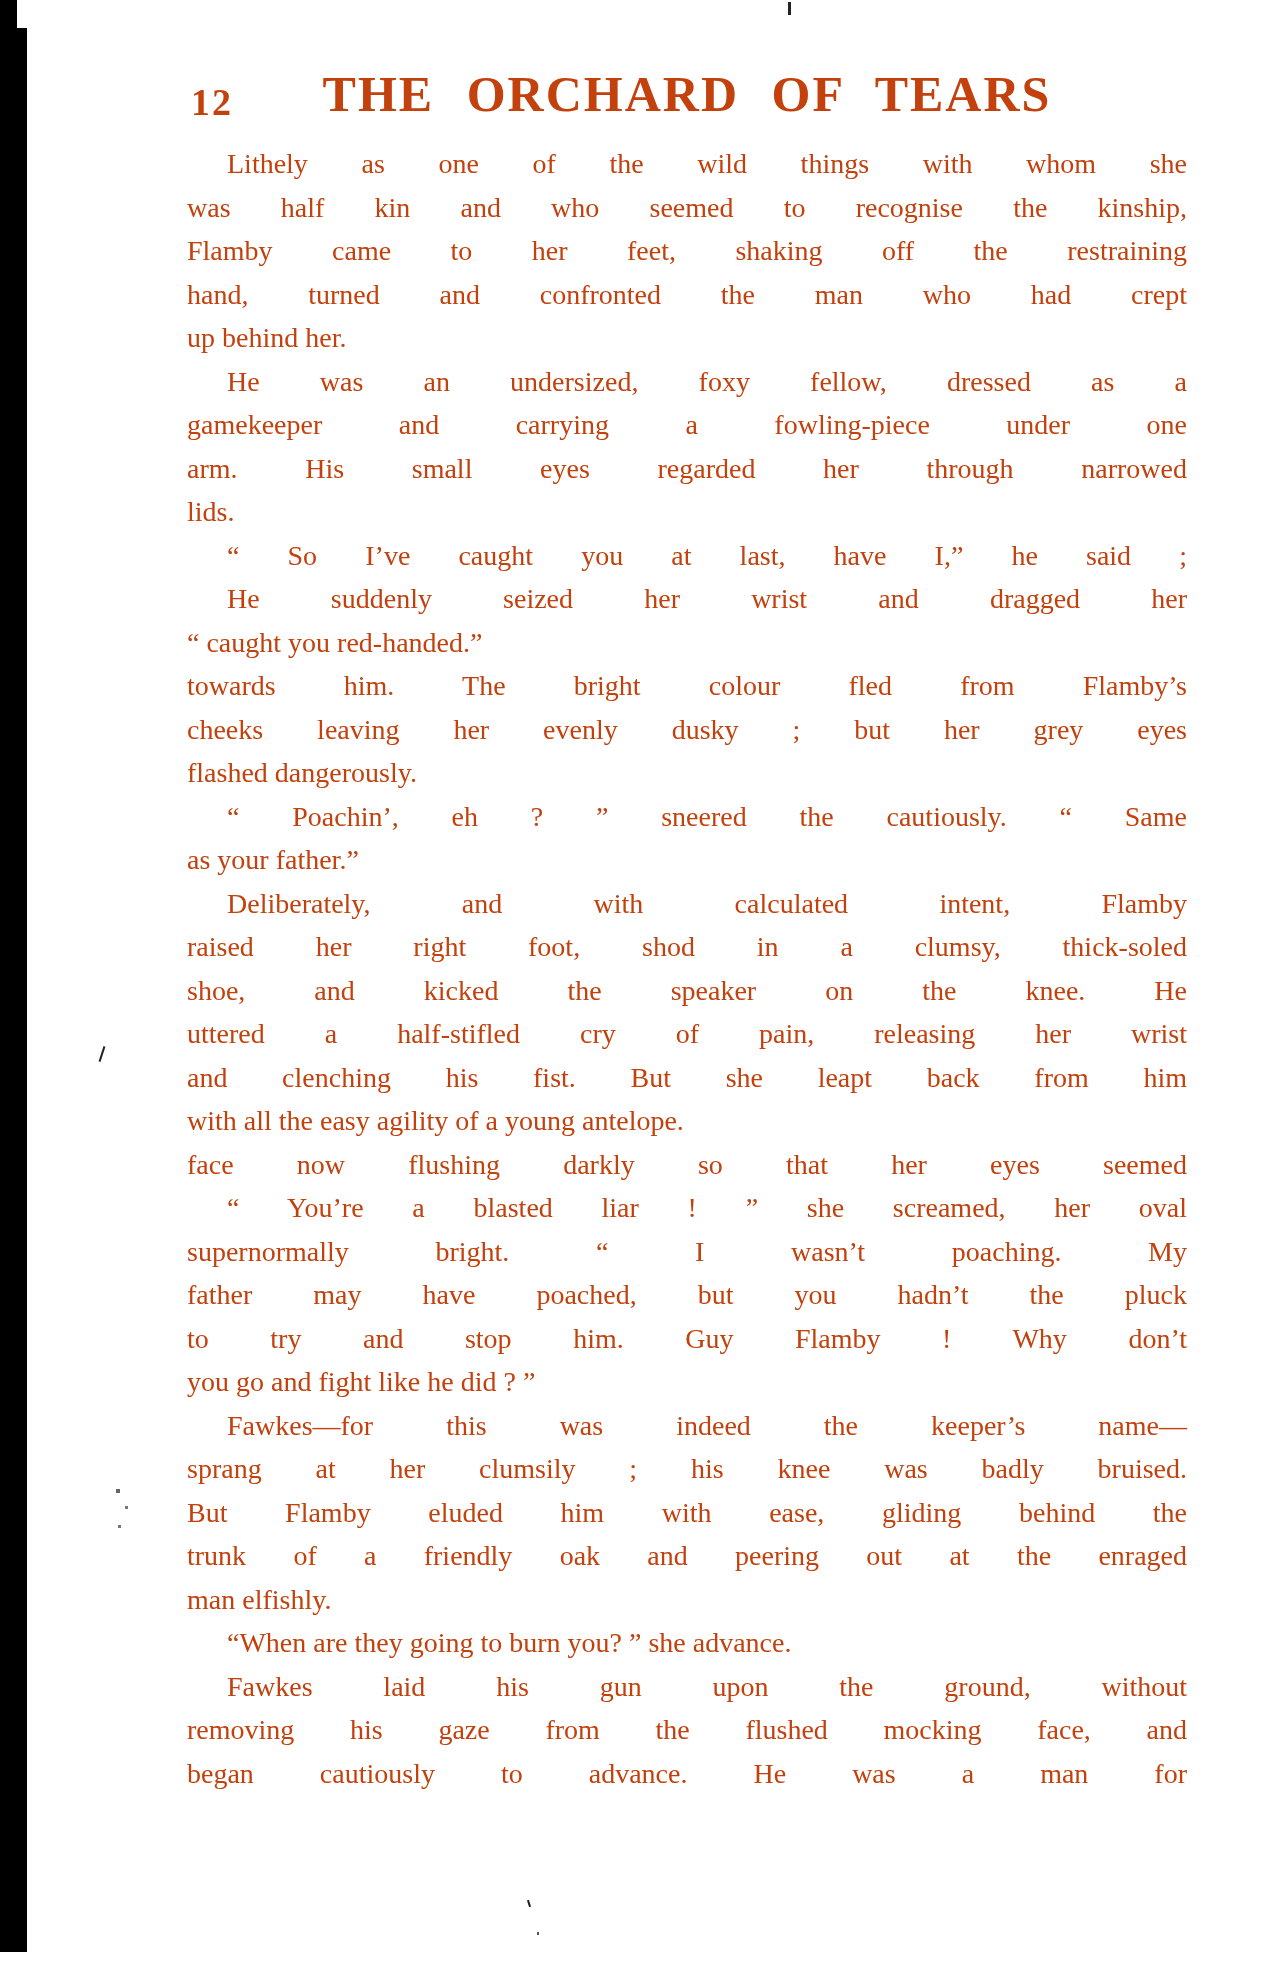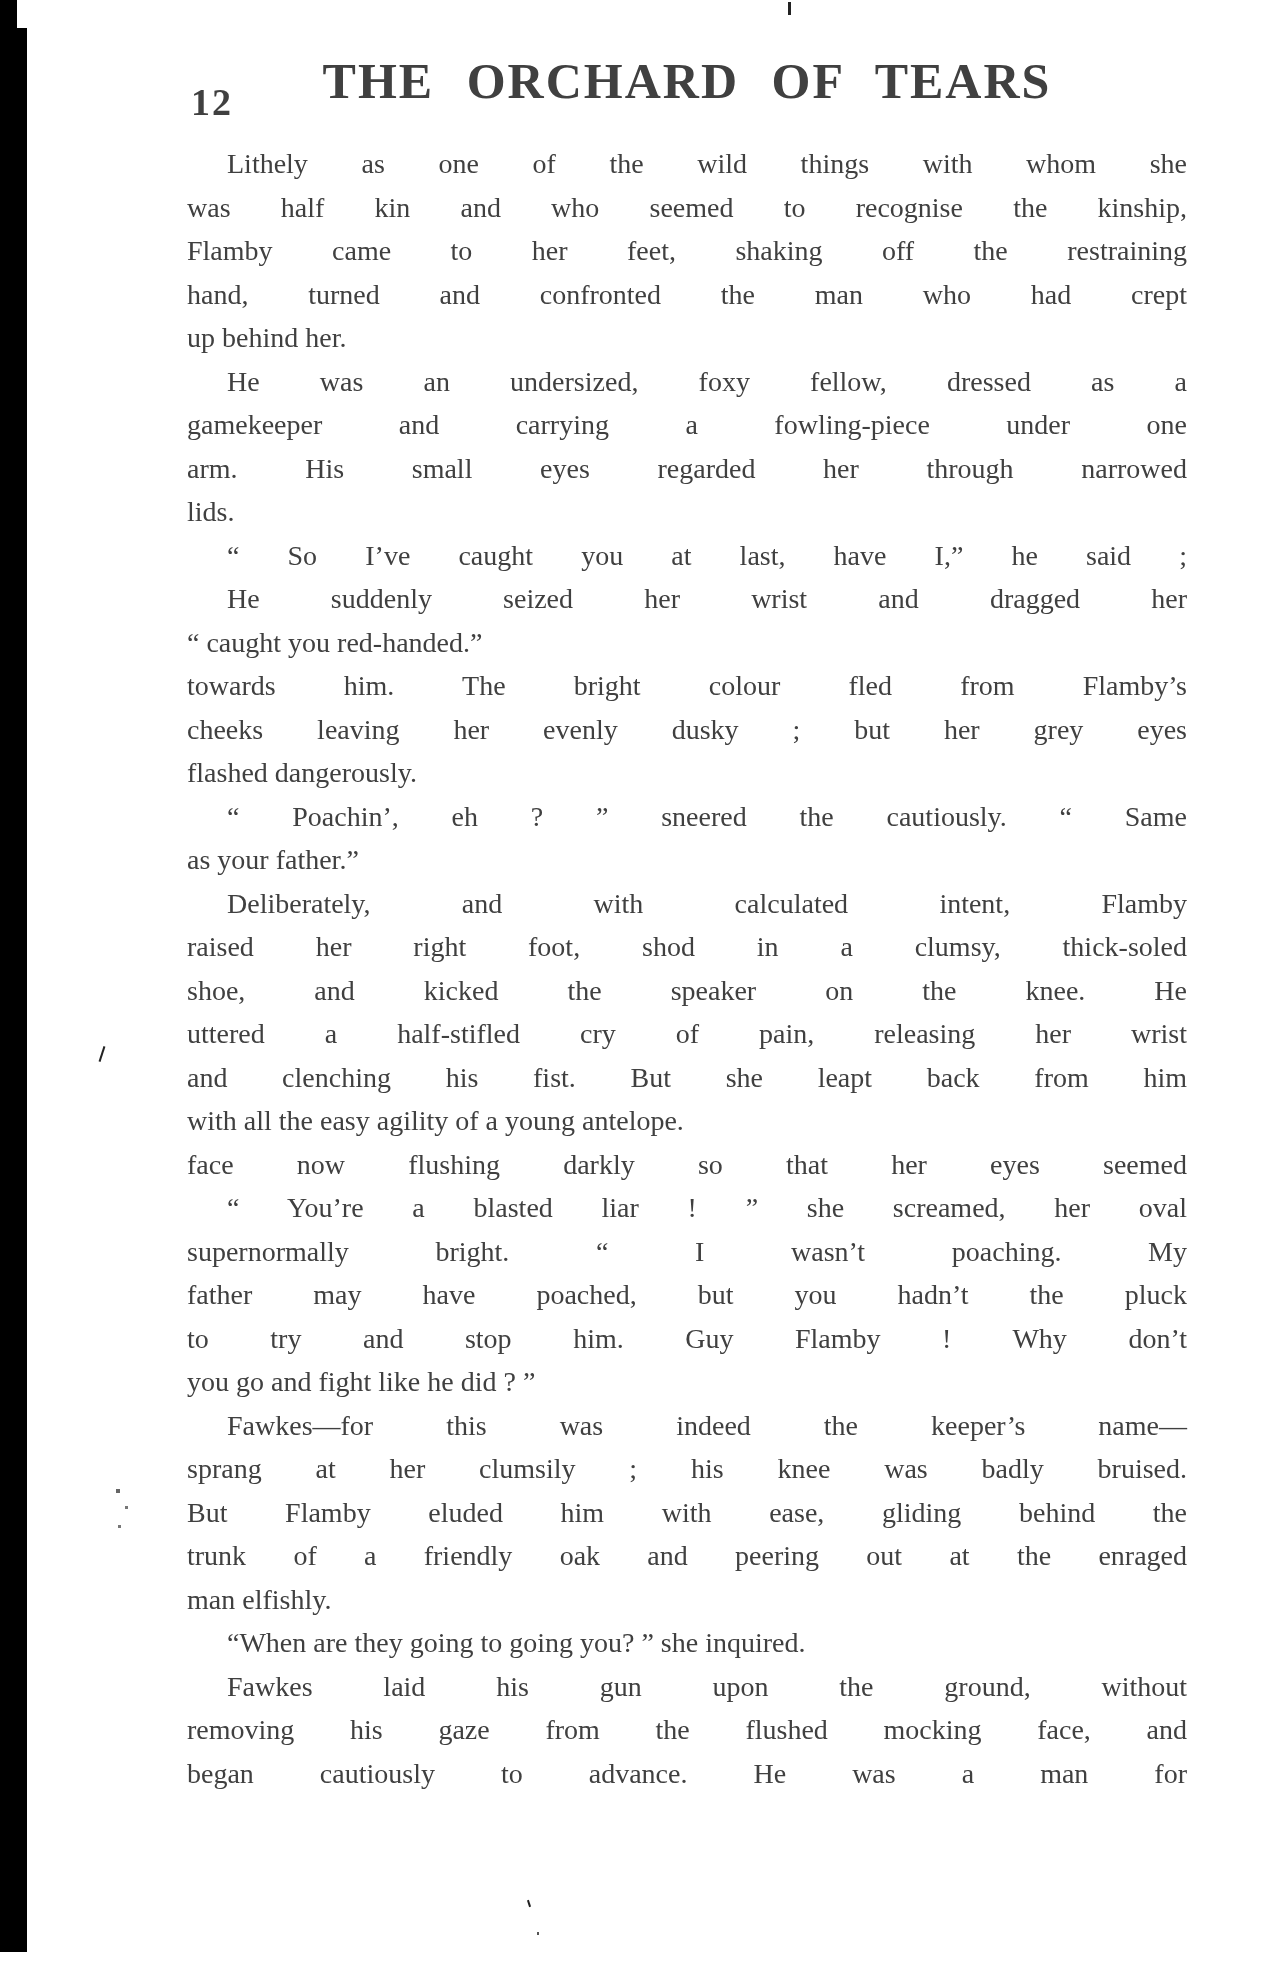--- a/index.html
+++ b/index.html
@@ -3,21 +3,21 @@
 <meta charset="utf-8">
 <style>
   html, body { margin: 0; padding: 0; background: #ffffff; }
   .page {
     position: relative;
     width: 1275px;
     height: 1961px;
     background: #ffffff;
     overflow: hidden;
     font-family: "Liberation Serif", "DejaVu Serif", serif;
-    color: #404040;
+    color: #c2410c;
   }
   
   .gutter-bar {
     position: absolute;
     left: 0; top: 28px;
     width: 27px; height: 1924px;
     background: #000;
   }
   .gutter-notch {
     position: absolute;
@@ -28,21 +28,21 @@
   .header { position: absolute; left: 187px; top: 0; width: 1000px; height: 130px; }
   .pagenum {
     position: absolute;
     left: 4px; top: 80px;
     font-size: 38px;
     font-weight: 700;
     letter-spacing: 2px;
   }
   .title {
     position: absolute;
-    left: 0; top: 52px;
+    left: 0; top: 65px;
     width: 100%;
     text-align: center;
     font-size: 50px;
     font-weight: 700;
     letter-spacing: 2px;
     word-spacing: 18px;
     white-space: nowrap;
   }
   .text-block {
     position: absolute;
@@ -108,21 +108,21 @@
       <div class="line indent just">“ You’re a blasted liar ! ” she screamed, her oval</div>
       <div class="line just">supernormally bright.  “ I wasn’t poaching.  My</div>
       <div class="line just"><span>father may have poached, but </span><span class="italic">you</span><span> hadn’t the pluck</span></div>
       <div class="line just">to try and stop him.  Guy Flamby !  Why don’t</div>
       <div class="line">you go and fight like he did ? ”</div>
       <div class="line indent just">Fawkes—for this was indeed the keeper’s name—</div>
       <div class="line just">sprang at her clumsily ;  his knee was badly bruised.</div>
       <div class="line just">But Flamby eluded him with ease, gliding behind the</div>
       <div class="line just">trunk of a friendly oak and peering out at the enraged</div>
       <div class="line">man elfishly.</div>
-      <div class="line indent">“When are they going to going you? ” she inquired.</div>
+      <div class="line indent">“When are they going to burn you? ” she advance.</div>
       <div class="line indent just">Fawkes laid his gun upon the ground, without</div>
       <div class="line just">removing his gaze from the flushed mocking face, and</div>
       <div class="line just">began cautiously to advance.  He was a man for</div>
     </div>
 
   <div class="speck s1"></div>
   <div class="speck s2"></div>
   <div class="speck s3"></div>
   <div class="speck s4"></div>
   <div class="speck s5"></div>

